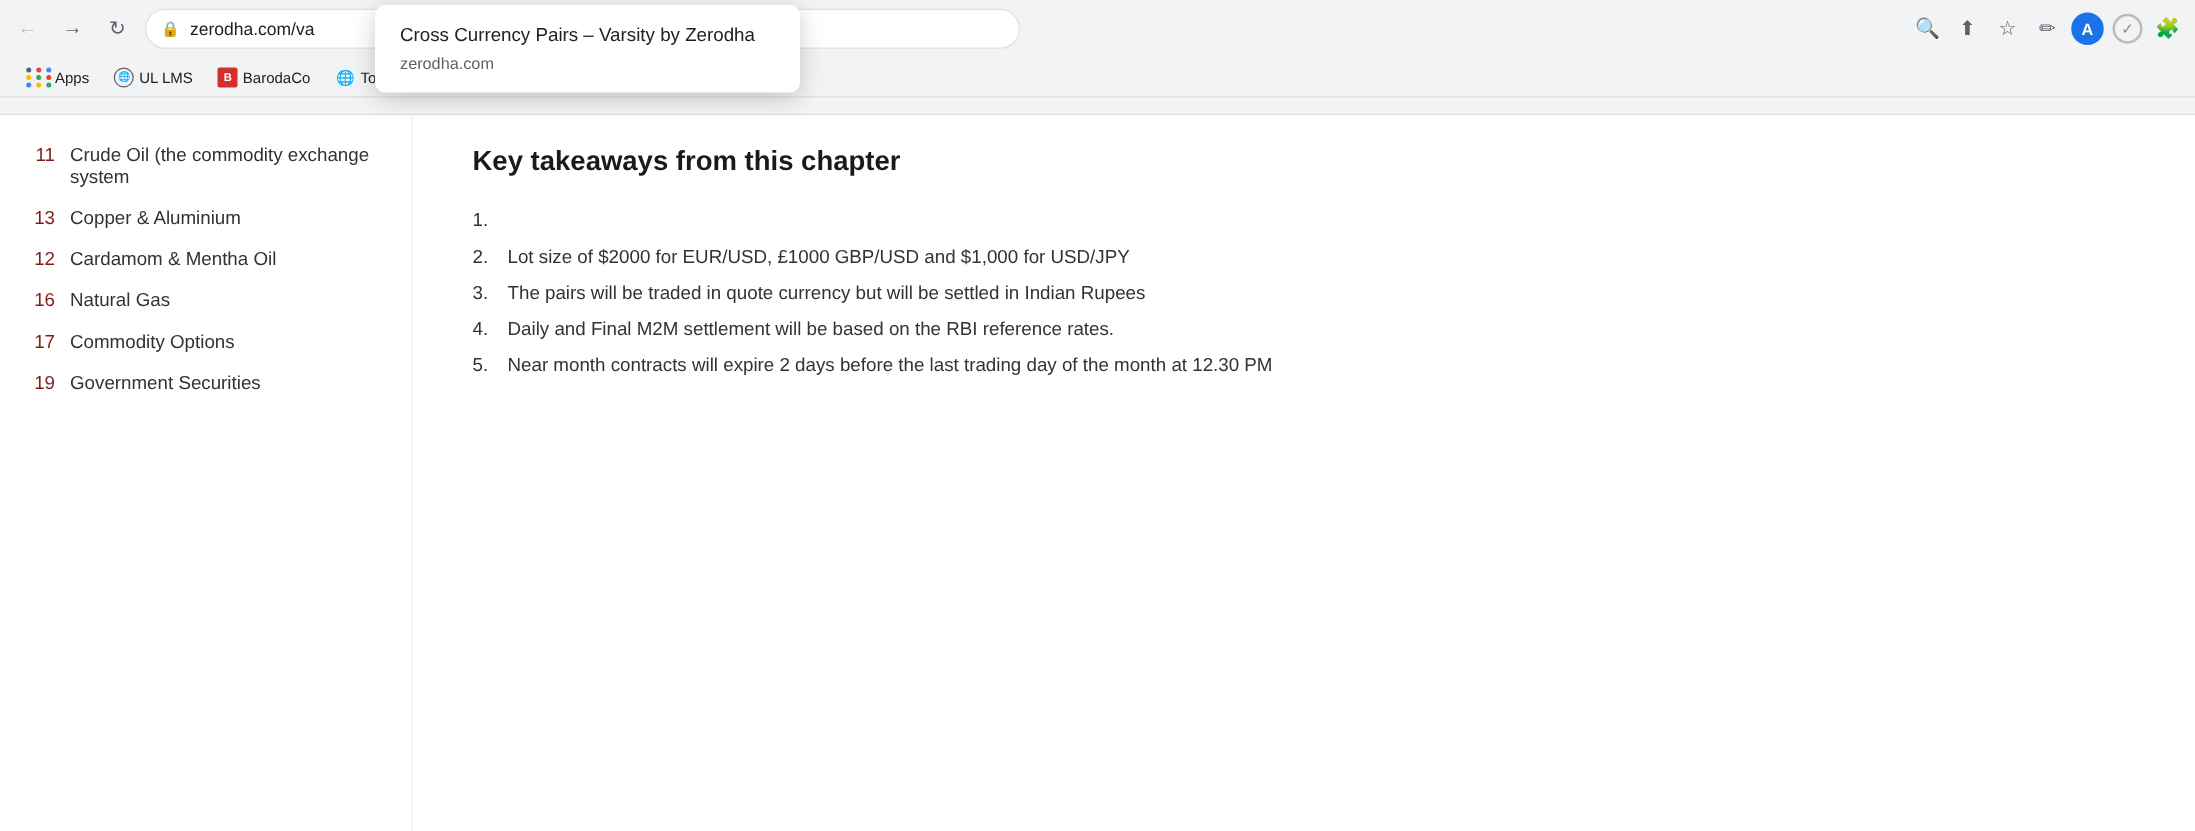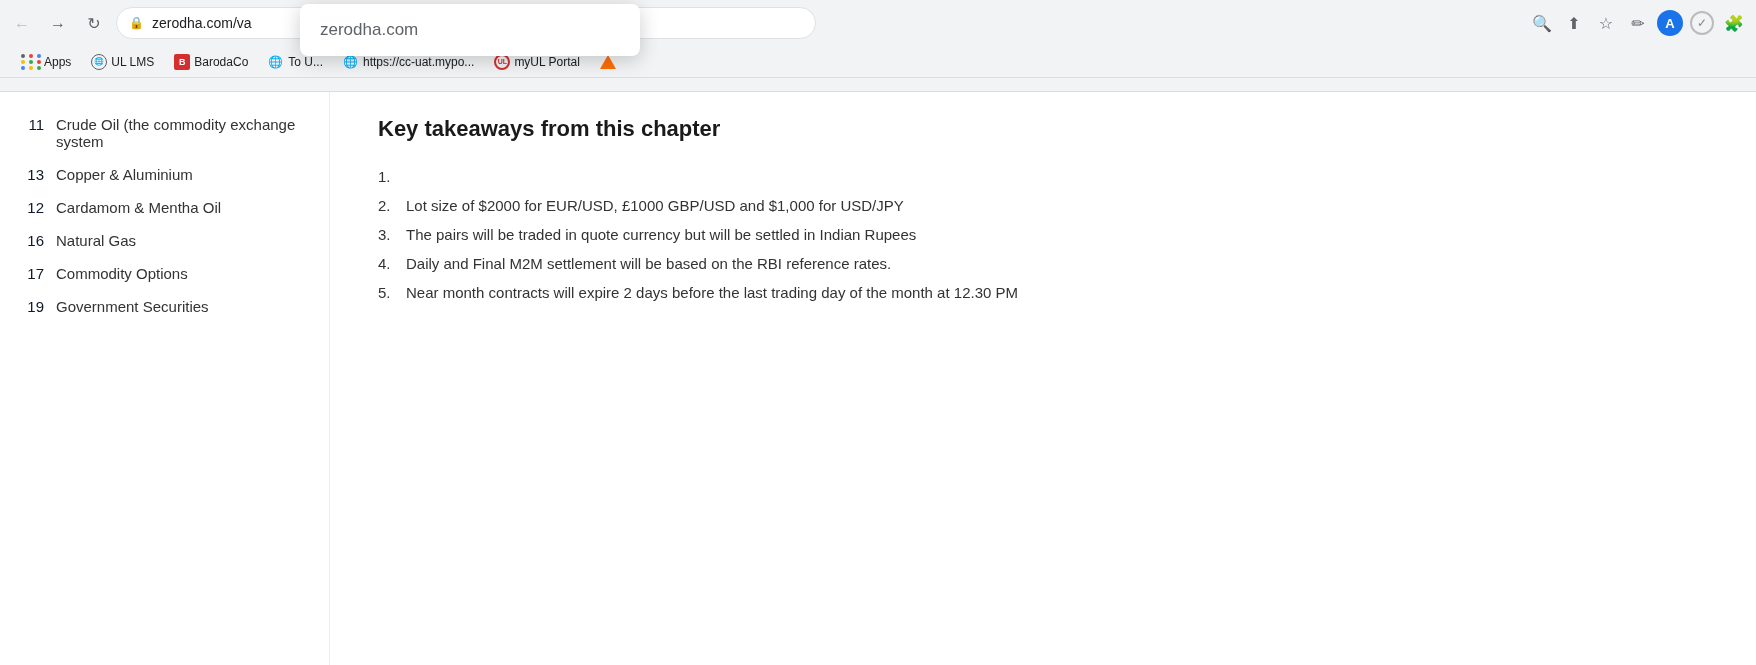--- a/index.html
+++ b/index.html
@@ -130,21 +130,21 @@
       padding: 8px 4px;
       font-size: 15px;
       color: #333;
       cursor: pointer;
       gap: 12px;
     }
 
     .sidebar-item.active { color: #1a73e8; font-weight: 600; }
 
     .sidebar-item .num {
-      color: #0f172a;
+      color: #7f1d1d;
       min-width: 24px;
       text-align: right;
       font-size: 15px;
     }
 
     .sidebar-item.active .num { color: #1a73e8; }
 
     
     .main-content {
       flex: 1;
@@ -210,21 +210,21 @@
     }
 
     .tooltip-title {
       font-size: 15px;
       color: #202124;
       font-weight: 500;
       margin-bottom: 6px;
     }
 
     .tooltip-url {
-      font-size: 17px;
+      font-size: 13px;
       color: #5f6368;
     }
 
     
     .apps-grid {
       display: grid;
       grid-template-columns: repeat(3, 6px);
       gap: 2px;
     }
     .apps-dot {
@@ -394,20 +394,21 @@
 
     <div class="bookmark-item">
       <div class="bookmark-icon">
         <div class="orange-triangle"></div>
       </div>
     </div>
   </div>
 </div>
 
 <div class="tooltip-popup">
+  <div class="tooltip-title">Cross Currency Pairs – Varsity by Zerodha</div>
   <div class="tooltip-url">zerodha.com</div>
 </div>
 
 <div class="page-content">
 
   <div class="sidebar">
 
     <div class="sidebar-item">
       <span class="num">11</span>
       <span>Crude Oil (the commodity exchange system</span>

